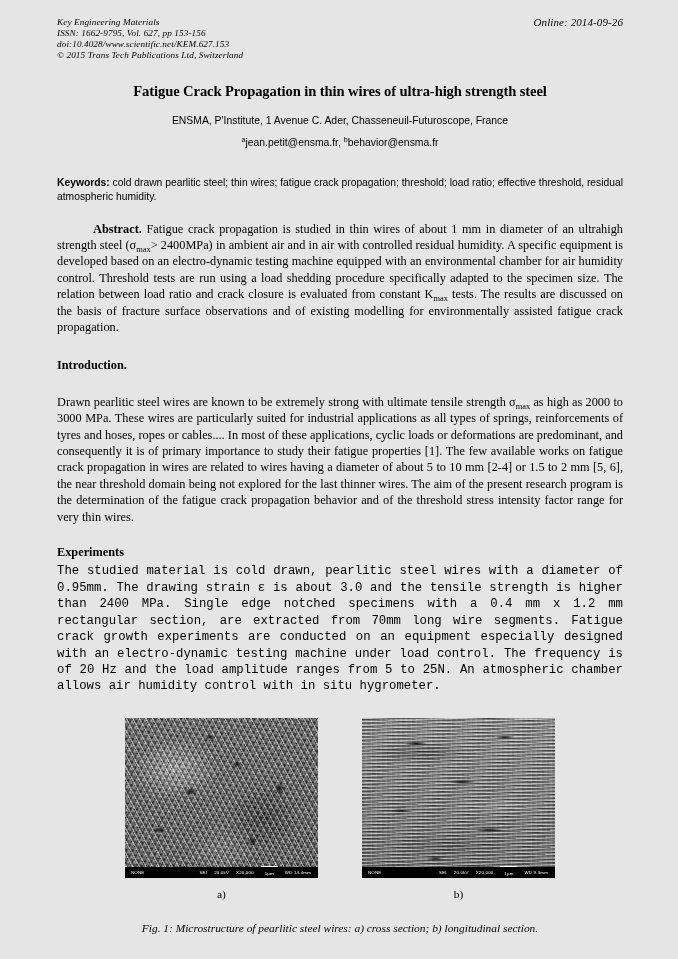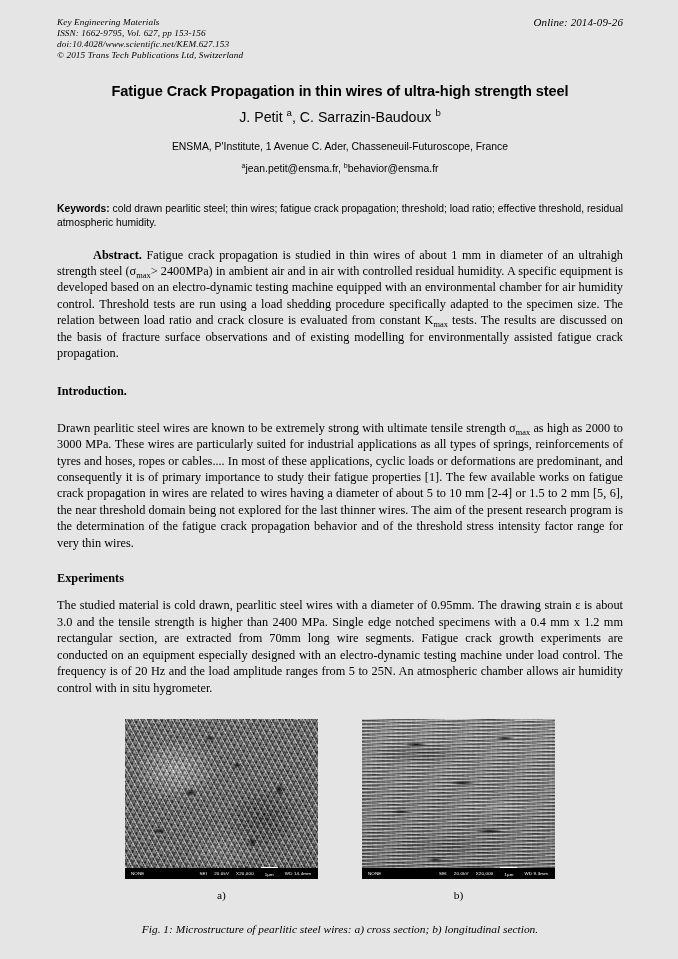--- a/index.html
+++ b/index.html
@@ -43,21 +43,21 @@
     top: 17px;
     font-style: italic;
     font-size: 11px;
     white-space: nowrap;
   }
 
   
   .title {
     margin-top: 21px;
     text-align: center;
-    font-family: Liberation Sans, sans-serif;
+    font-family: Liberation Serif, serif;
     font-weight: bold;
     font-size: 14.6px;
     line-height: 18px;
     letter-spacing: -0.1px;
   }
   .authors {
     margin-top: 8px;
     text-align: center;
     font-family: "Liberation Sans", sans-serif;
     font-size: 14.2px;
@@ -119,21 +119,21 @@
   }
   .heading-intro { margin-top: 22px; }
   .heading-exp { margin-top: 19px; }
   .body-par {
     font-family: "Liberation Serif", serif;
     font-size: 12.3px;
     line-height: 16.4px;
     text-align: justify;
   }
   .par-intro { margin-top: 20px; }
-  .par-exp { margin-top: 11px; }
+  .par-exp { margin-top: 3px; font-family: Liberation Mono, monospace; }
 
   
   .figure-block {
     margin-top: 23px;
   }
   .figure-row {
     display: flex;
     justify-content: center;
     align-items: flex-start;
     gap: 44px;
@@ -260,23 +260,20 @@
     <div class="journal-header">
       <span class="line">Key Engineering Materials</span>
       <span class="line">ISSN: 1662-9795, Vol. 627, pp 153-156</span>
       <span class="line">doi:10.4028/www.scientific.net/KEM.627.153</span>
       <span class="line">© 2015 Trans Tech Publications Ltd, Switzerland</span>
       <span class="online-date">Online: 2014-09-26</span>
     </div>
 
     <div class="title">Fatigue Crack Propagation in thin wires of ultra-high strength steel</div>
 
-    <div class="authors">
-      <span>J. Petit </span><sup class="marker">a</sup><span>, C. Sarrazin-Baudoux </span><sup class="marker">b</sup>
-    </div>
 
     <div class="affiliation">ENSMA, P'Institute, 1 Avenue C. Ader, Chasseneuil-Futuroscope, France</div>
 
     <div class="emails">
       <sup class="marker">a</sup><span>jean.petit@ensma.fr, </span><sup class="marker">b</sup><span>behavior@ensma.fr</span>
     </div>
 
     <div class="keywords">
       <span class="kw-label">Keywords:</span><span> cold drawn pearlitic steel; thin wires; fatigue crack propagation; threshold;  load ratio; effective threshold, residual atmospheric humidity.</span>
     </div>

